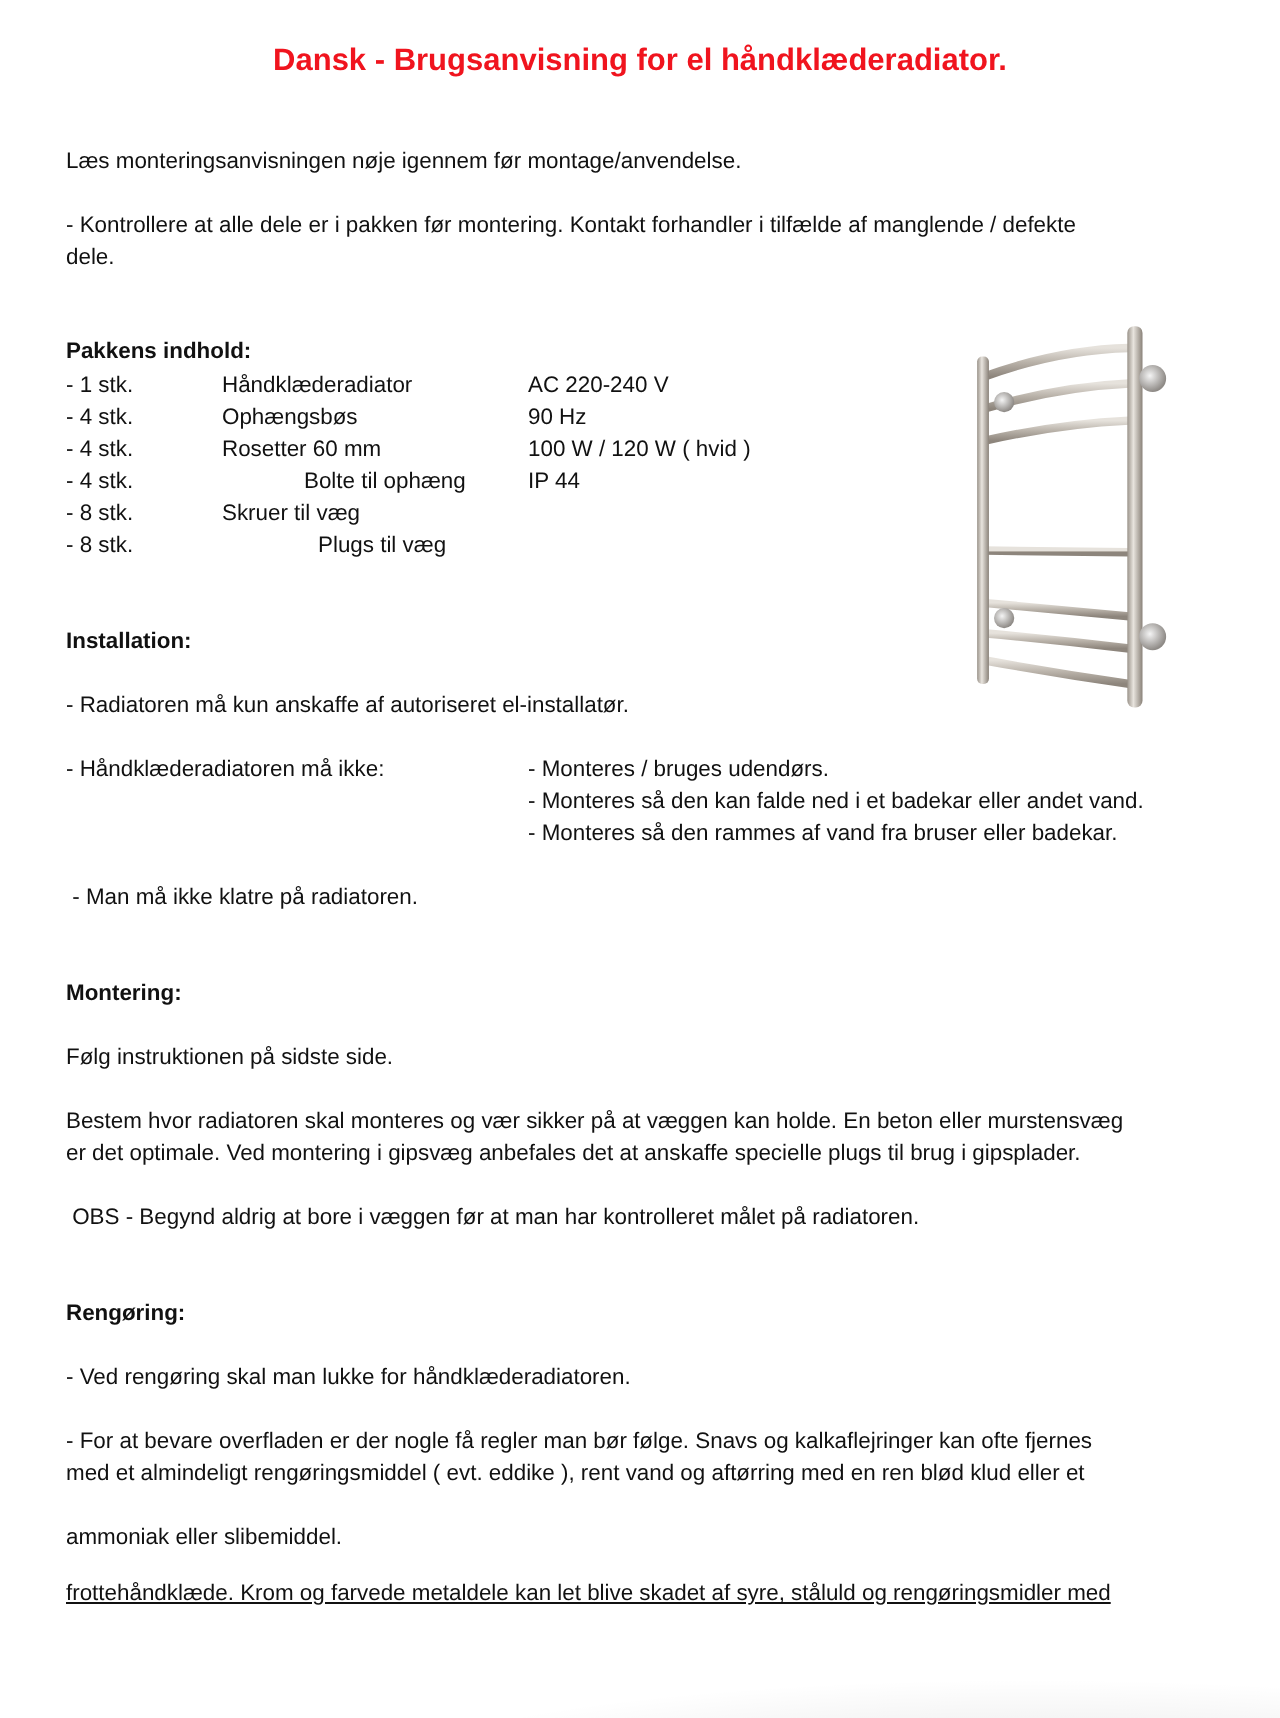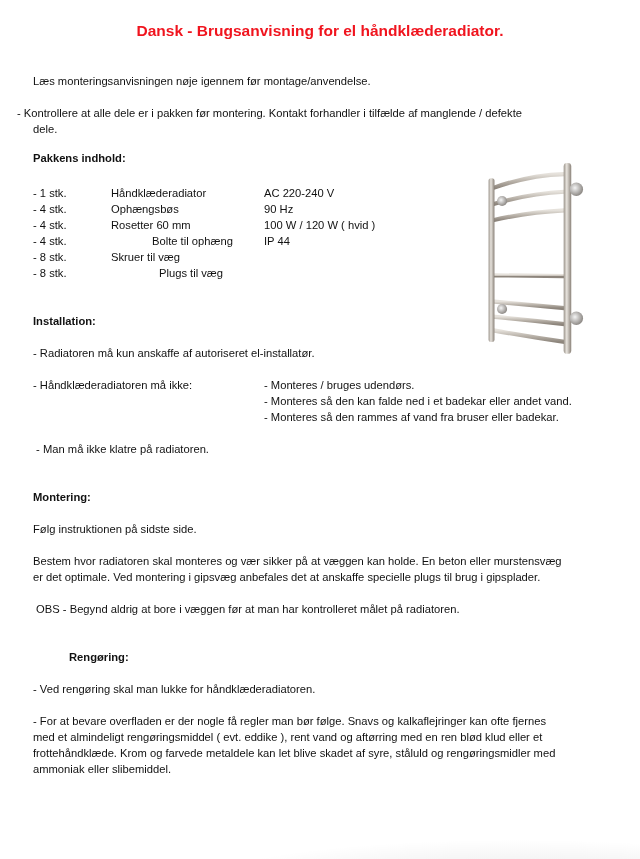--- a/index.html
+++ b/index.html
@@ -19,24 +19,24 @@
     }
     .photo { position: absolute; left: 470px; top: 140px; width: 135px; height: 225px; }
   </style>
 </head>
 <body>
 
 <div class="title">Dansk - Brugsanvisning for el håndklæderadiator.</div>
 
 <div class="abs" style="left:33px;top:74px;">Læs monteringsanvisningen nøje igennem før montage/anvendelse.</div>
 
-<div class="abs" style="left:17px;top:106px;">- Kontrollere at alle dele er i pakken før montering. Kontakt forhandler i tilfælde af manglende / defekte</div>
+<div class="abs" style="left:33px;top:106px;">- Kontrollere at alle dele er i pakken før montering. Kontakt forhandler i tilfælde af manglende / defekte</div>
 <div class="abs" style="left:33px;top:122px;">dele.</div>
 
-<div class="abs bold" style="left:33px;top:151px;text-align:center;">Pakkens indhold:</div>
+<div class="abs bold" style="left:33px;top:169px;text-align:center;">Pakkens indhold:</div>
 
 <div>
   <div>
     <div class="abs" style="left:33px;top:186px;">- 1 stk.</div>
     <div class="abs" style="left:111px;top:186px;">Håndklæderadiator</div>
     <div class="abs" style="left:264px;top:186px;">AC 220-240 V</div>
   </div>
   <div>
     <div class="abs" style="left:33px;top:202px;">- 4 stk.</div>
     <div class="abs" style="left:111px;top:202px;">Ophængsbøs</div>
@@ -105,20 +105,20 @@
 <div class="abs" style="left:264px;top:394px;">- Monteres så den kan falde ned i et badekar eller andet vand.</div>
 <div class="abs" style="left:264px;top:410px;">- Monteres så den rammes af vand fra bruser eller badekar.</div>
 <div class="abs" style="left:33px;top:442px;white-space:pre;"> - Man må ikke klatre på radiatoren.</div>
 
 <div class="abs bold" style="left:33px;top:490px;">Montering:</div>
 <div class="abs" style="left:33px;top:522px;">Følg instruktionen på sidste side.</div>
 <div class="abs" style="left:33px;top:554px;">Bestem hvor radiatoren skal monteres og vær sikker på at væggen kan holde. En beton eller murstensvæg</div>
 <div class="abs" style="left:33px;top:570px;">er det optimale. Ved montering i gipsvæg anbefales det at anskaffe specielle plugs til brug i gipsplader.</div>
 <div class="abs" style="left:33px;top:602px;white-space:pre;"> OBS - Begynd aldrig at bore i væggen før at man har kontrolleret målet på radiatoren.</div>
 
-<div class="abs bold" style="left:33px;top:650px;margin-left:36px;">Rengøring:</div>
+<div class="abs bold" style="left:33px;top:650px;">Rengøring:</div>
 <div class="abs" style="left:33px;top:682px;">- Ved rengøring skal man lukke for håndklæderadiatoren.</div>
 <div class="abs" style="left:33px;top:714px;">- For at bevare overfladen er der nogle få regler man bør følge. Snavs og kalkaflejringer kan ofte fjernes</div>
 <div class="abs" style="left:33px;top:730px;">med et almindeligt rengøringsmiddel ( evt. eddike ), rent vand og aftørring med en ren blød klud eller et</div>
-<div class="abs" style="left:33px;top:746px;">frottehåndklæde. Krom og farvede metaldele kan let blive skadet af syre, ståluld og rengøringsmidler med</div>
+<div class="abs" style="left:33px;top:790px;text-decoration:underline;">frottehåndklæde. Krom og farvede metaldele kan let blive skadet af syre, ståluld og rengøringsmidler med</div>
 <div class="abs" style="left:33px;top:762px;">ammoniak eller slibemiddel.</div>
 
 <div class="shadow"></div>
 
 </body></html>

